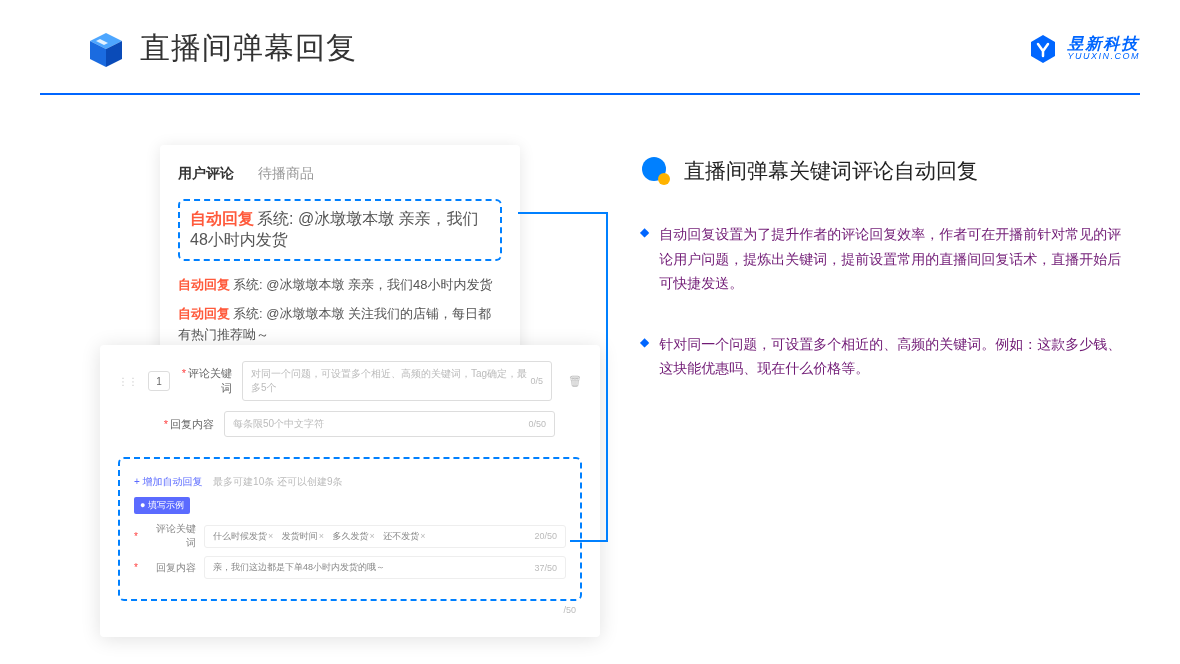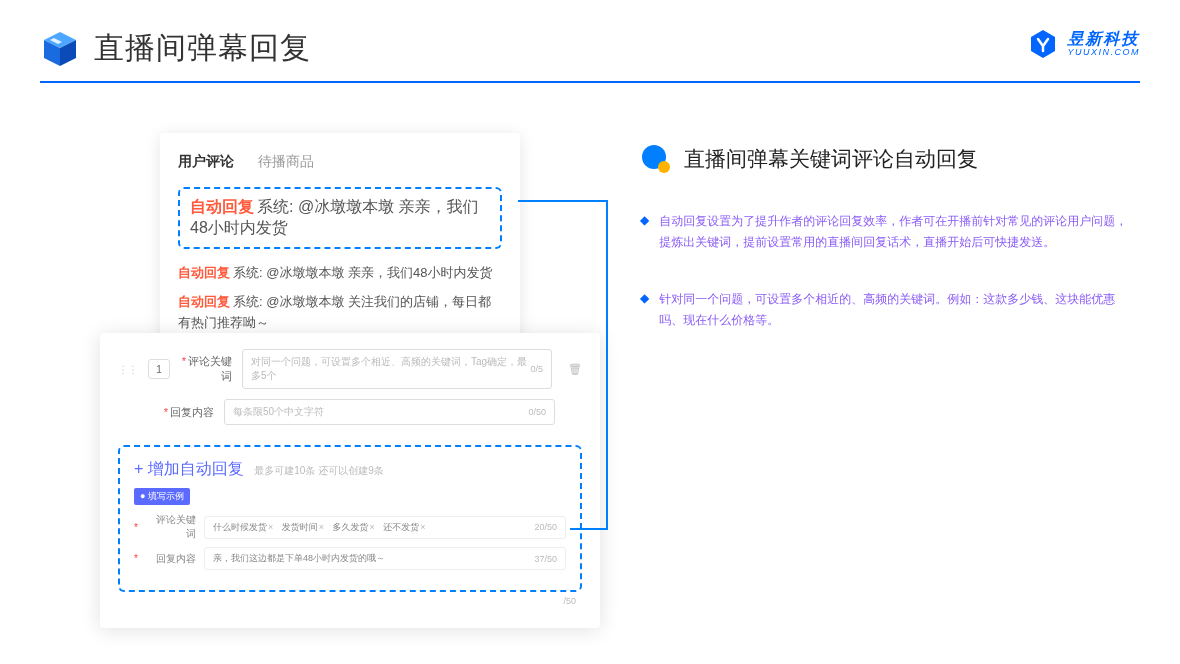--- a/index.html
+++ b/index.html
@@ -1,19 +1,19 @@
 <!DOCTYPE html>
 <html><head>
 <meta charset="utf-8">
 <style>
 * { margin: 0; padding: 0; box-sizing: border-box; }
 body { font-family: "Microsoft YaHei", sans-serif; background: #fff; width: 1180px; height: 664px; position: relative; overflow: hidden; }
 
 
-.header { display: flex; align-items: flex-start; padding: 28px 40px 12px 40px; }
+.header { display: flex; align-items: center; padding: 28px 40px 24px 40px; margin-left: 46px; }
 .cube-icon { width: 40px; height: 40px; margin-right: 14px; position: relative; }
 .cube-svg { width: 100%; height: 100%; }
 .page-title { font-size: 30px; color: #333; font-weight: 500; letter-spacing: 1px; }
 .logo { margin-left: auto; display: flex; align-items: center; gap: 8px; font-style: italic; }
 .logo-icon { width: 32px; height: 32px; }
 .logo-text { display: flex; flex-direction: column; line-height: 1.1; }
 .logo-main { font-size: 16px; color: #0066ff; font-weight: bold; letter-spacing: 2px; }
 .logo-sub { font-size: 9px; color: #0066ff; letter-spacing: 1.5px; }
 .header-line { height: 2px; background: #0066ff; margin: 0 40px; }
 
@@ -40,41 +40,41 @@
 .form-row { display: flex; align-items: center; gap: 10px; margin-bottom: 10px; font-size: 11px; }
 .handle { color: #ccc; font-size: 10px; }
 .num-box { width: 22px; height: 20px; border: 1px solid #ddd; border-radius: 3px; display: flex; align-items: center; justify-content: center; font-size: 10px; color: #666; }
 .req-dot { color: #ff4040; margin-right: 2px; }
 .form-label { color: #666; width: 52px; text-align: right; }
 .form-input { flex: 1; border: 1px solid #ddd; border-radius: 3px; padding: 5px 8px; font-size: 10px; color: #bbb; position: relative; display: flex; justify-content: space-between; align-items: center; }
 .counter { color: #bbb; font-size: 9px; }
 .trash { color: #bbb; font-size: 11px; margin-left: 6px; }
 
 .dashed-section { border: 2px dashed #0080ff; border-radius: 6px; padding: 12px 14px 14px 14px; margin-top: 20px; }
-.add-link { color: #5b6bff; font-size: 16px; }
+.add-link { color: #5b6bff; font-size: 10px; }
 .small-grey { color: #bbb; font-size: 10px; margin-left: 6px; }
 .example-badge { display: inline-block; background: #5b6bff; color: #fff; font-size: 9px; padding: 2px 6px; border-radius: 2px; margin-top: 8px; margin-bottom: 8px; }
 .example-row { display: flex; align-items: center; gap: 8px; font-size: 10px; margin-bottom: 6px; }
 .example-label { color: #888; width: 48px; text-align: right; }
 .example-input { flex: 1; border: 1px solid #eee; border-radius: 3px; padding: 4px 8px; display: flex; align-items: center; justify-content: space-between; font-size: 9px; color: #888; }
 .tag { color: #888; margin-right: 6px; }
 .tag::after { content: "×"; color: #bbb; margin-left: 1px; }
 
 
 .connector { position: absolute; z-index: 3; pointer-events: none; }
 .conn-h { height: 2px; background: #0080ff; position: absolute; }
 .conn-v { width: 2px; background: #0080ff; position: absolute; }
 
 
 .r-header { display: flex; align-items: center; gap: 12px; margin-bottom: 36px; }
 .bubble-icon { width: 32px; height: 32px; position: relative; }
 .r-title { font-size: 21px; color: #222; font-weight: 500; }
 .bullet-item { display: flex; gap: 10px; margin-bottom: 36px; padding-right: 30px; }
 .diamond { color: #0066ff; font-size: 12px; margin-top: 2px; flex-shrink: 0; }
-.bullet-text { font-size: 12px; color: #8b5cf6; line-height: 1.75; }
+.bullet-text { font-size: 14px; color: #701a75; line-height: 1.75; font-family: Liberation Mono, monospace; }
 </style>
 </head>
 <body>
 
 <div class="header">
   <div class="cube-icon">
     <svg class="cube-svg" viewBox="0 0 40 40">
       <polygon points="20,4 36,12 20,20 4,12" fill="#4da6ff"></polygon>
       <polygon points="4,12 20,20 20,38 4,30" fill="#1a6be0"></polygon>
       <polygon points="36,12 20,20 20,38 36,30" fill="#0a4bb8"></polygon>

